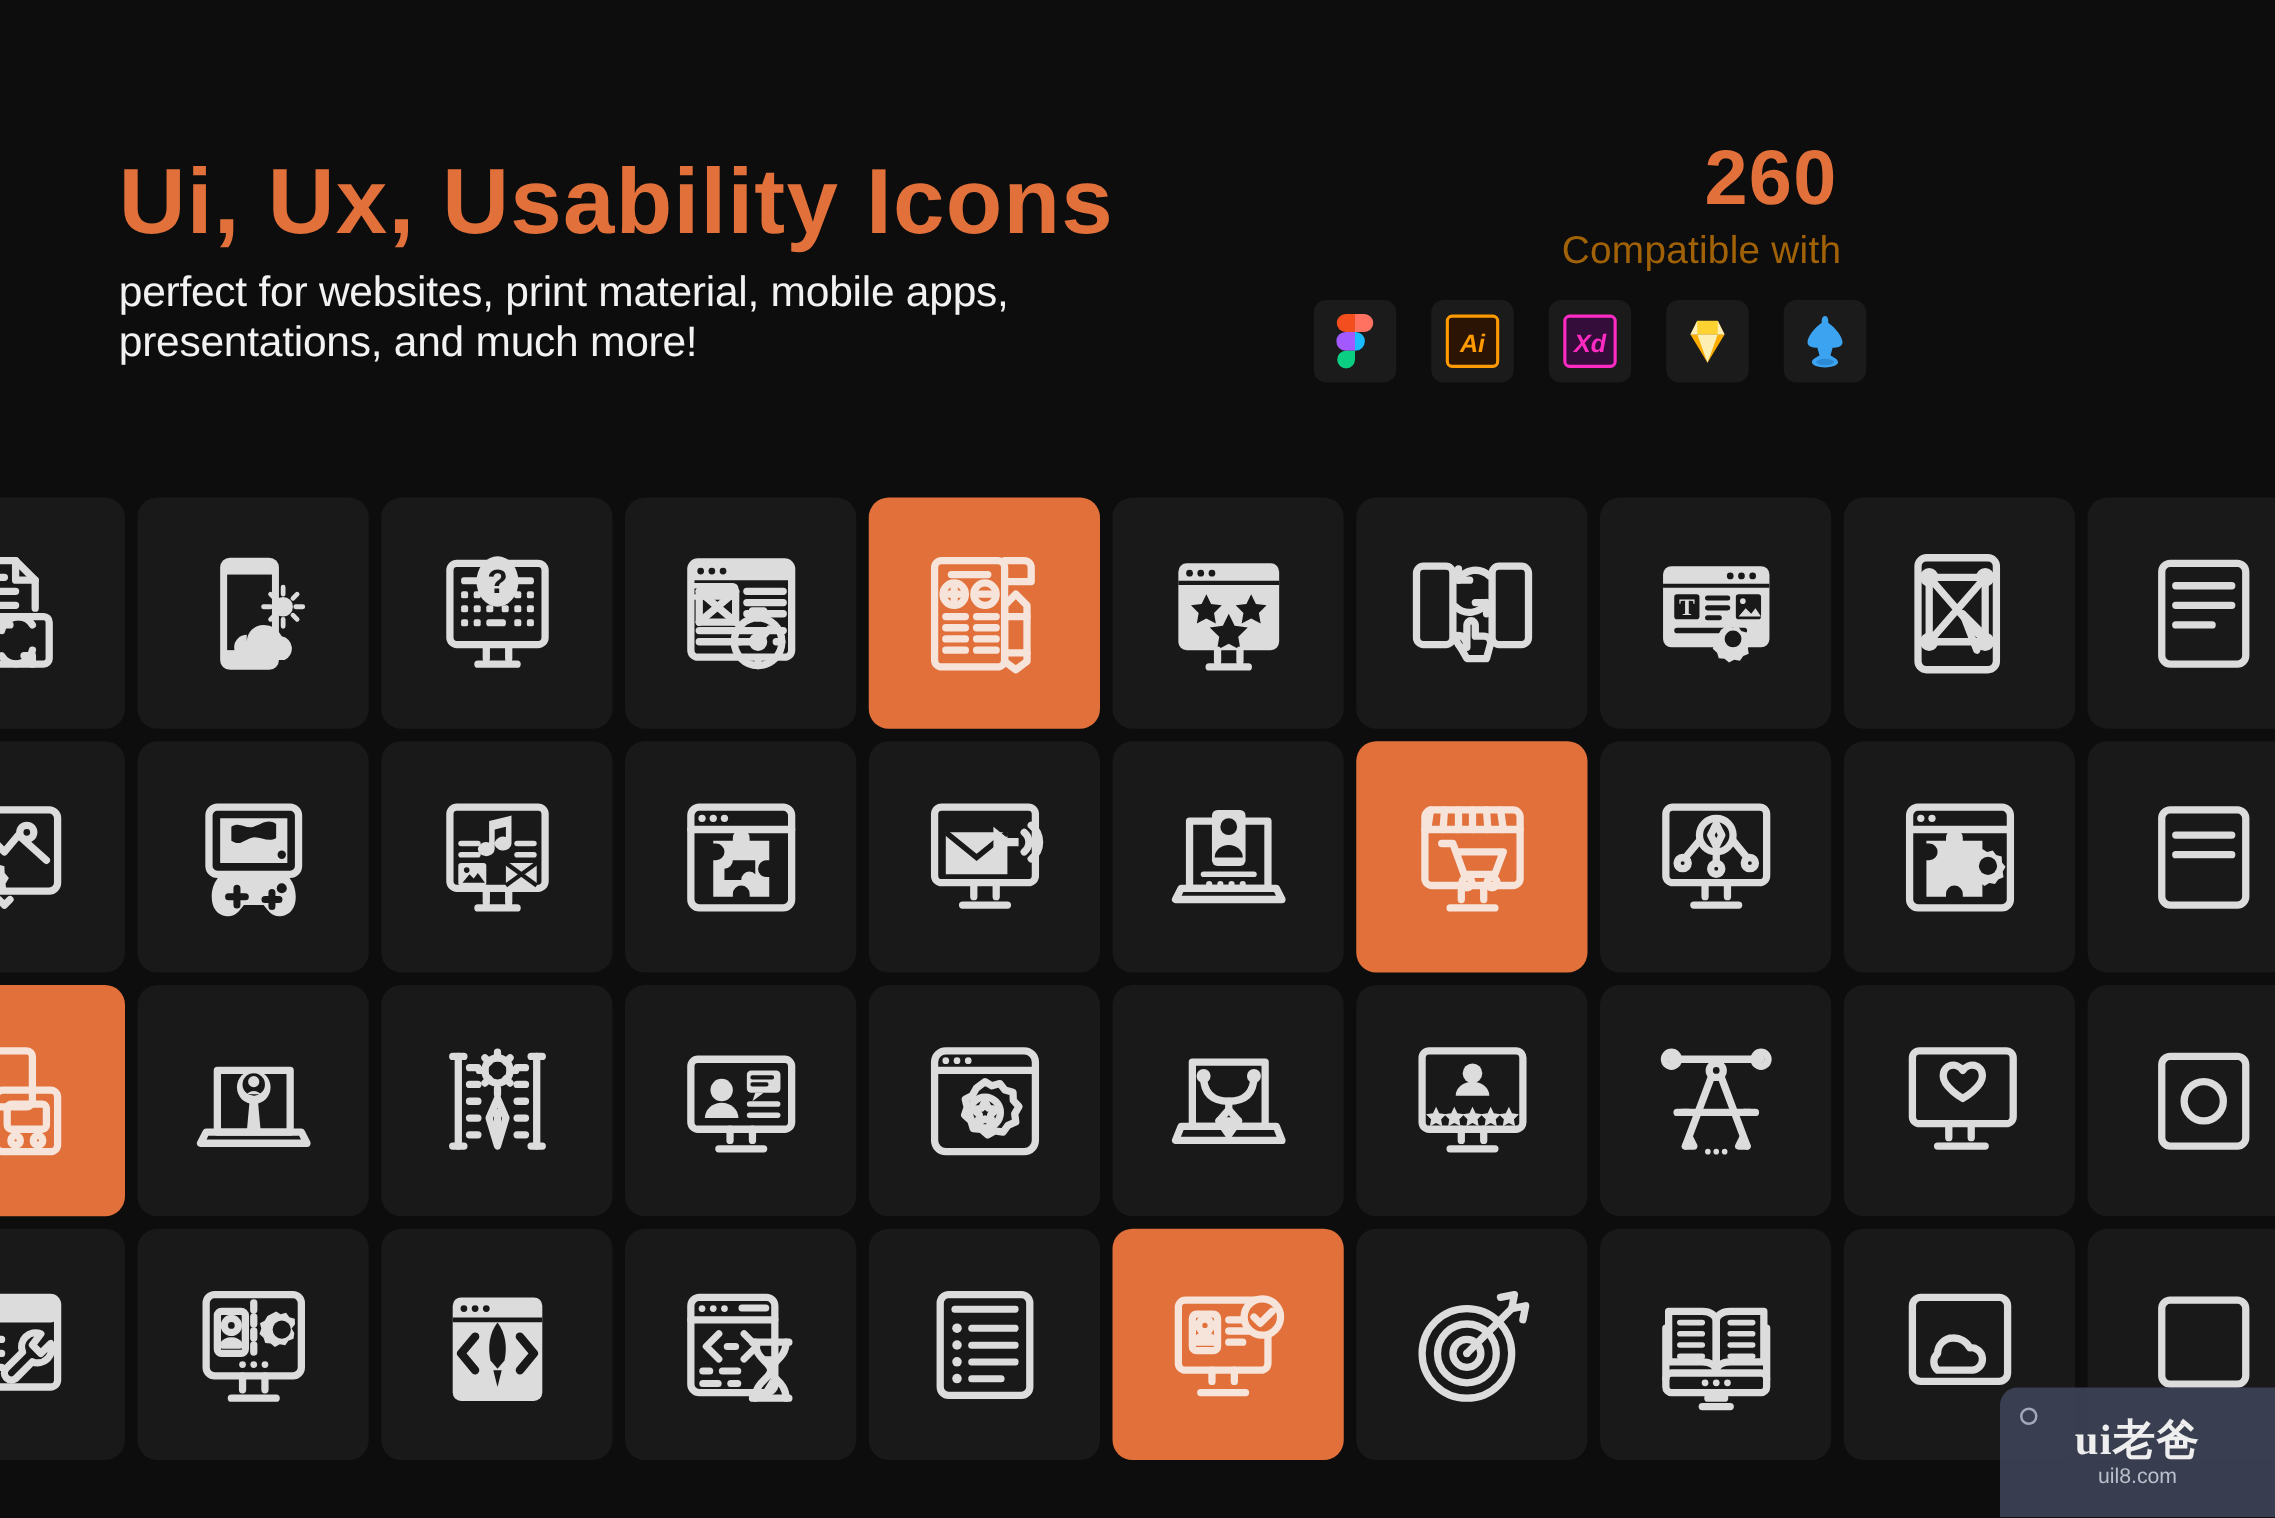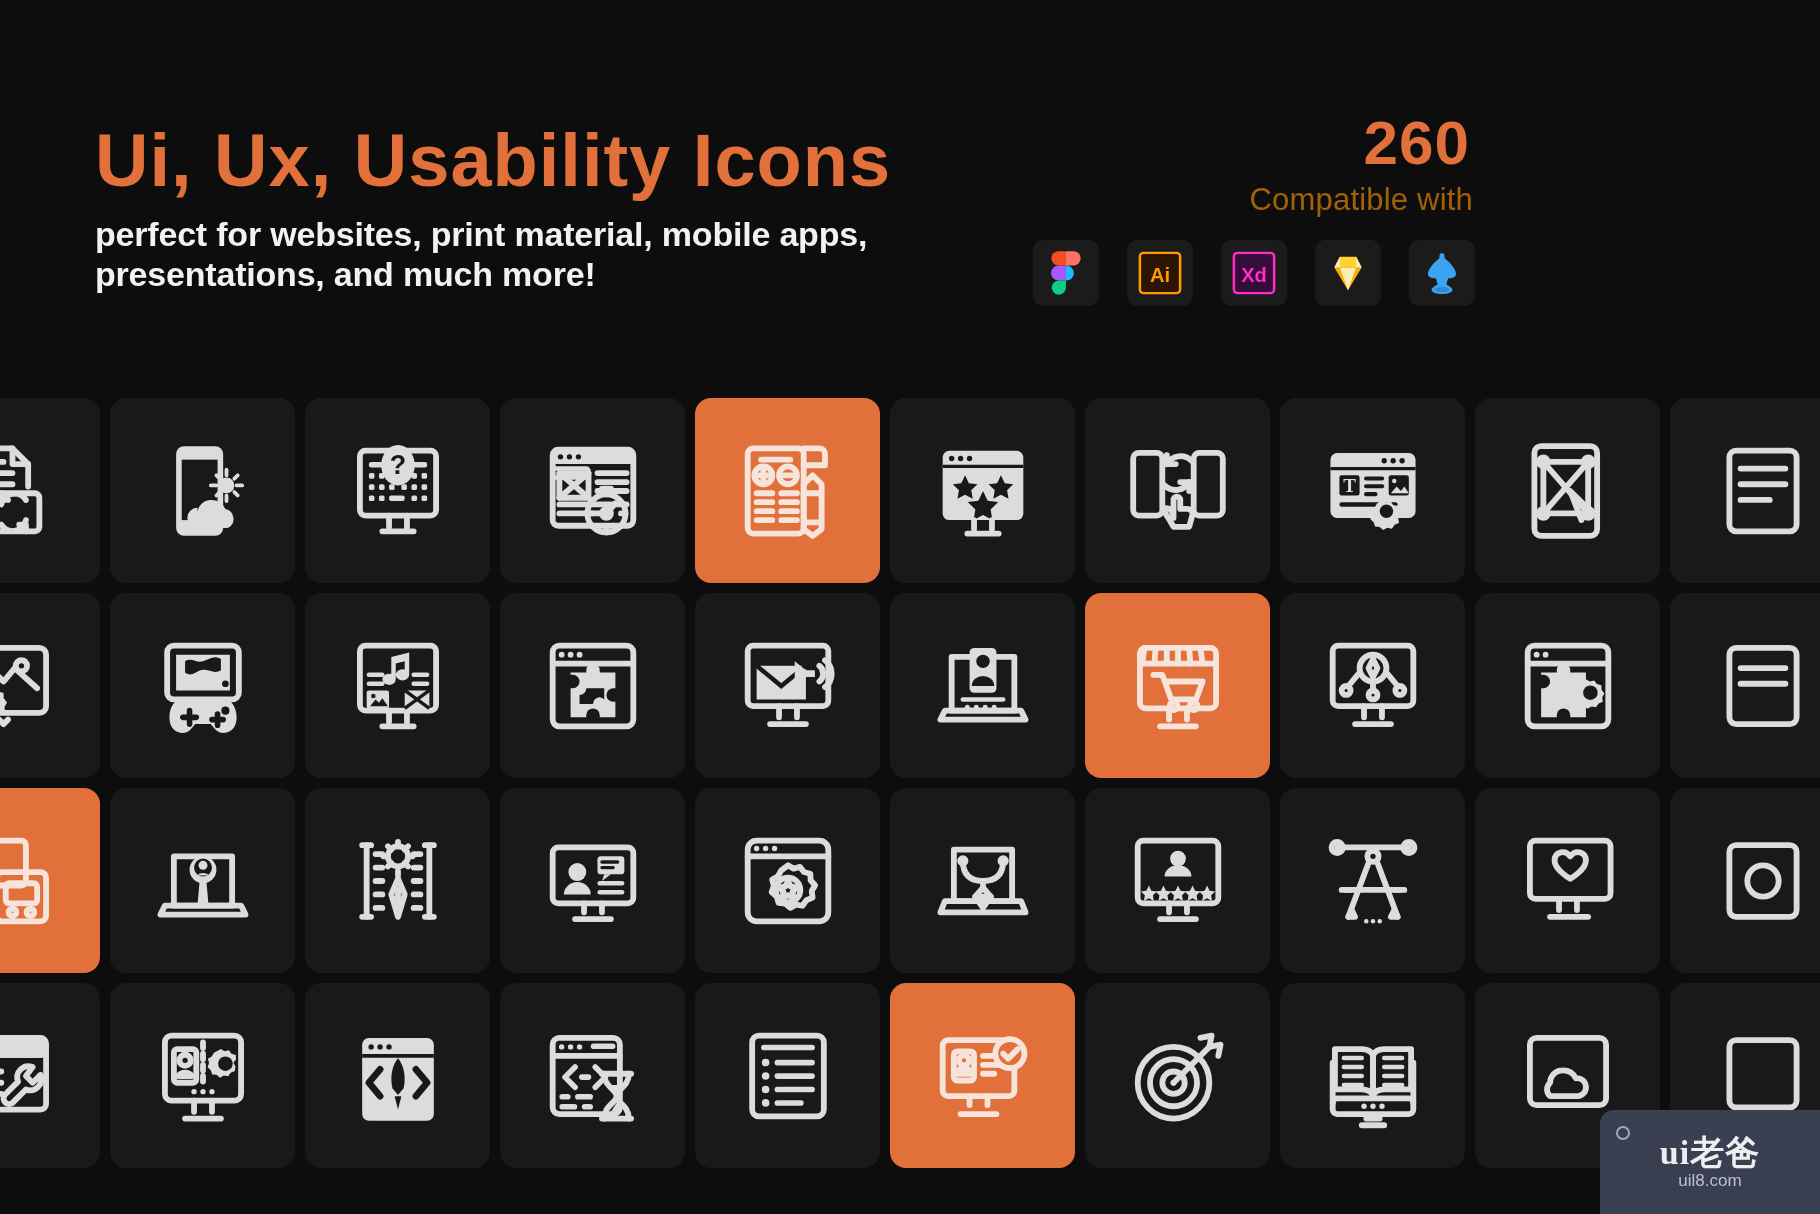--- a/index.html
+++ b/index.html
@@ -14,36 +14,36 @@
   
   #header { position:absolute; left:0; top:0; width:1820px; height:330px;margin-top:32px; }
 
   #title {
     position:absolute; left:95px; top:92px;
     font-size:74px; font-weight:700; letter-spacing:1px;
     color:#e2703a; white-space:nowrap; line-height:1;
   }
   #subtitle {
     position:absolute; left:95px; top:182px;
-    font-size:34px; font-weight:700; color:#f2f2f2;
+    font-size:34px; font-weight:400; color:#f2f2f2;
     line-height:1.18; white-space:pre-line; letter-spacing:-0.2px;
   }
 
   #count {
     position:absolute; right:350px; top:80px;
     font-size:62px; font-weight:800; color:#e2703a;
     letter-spacing:1px; line-height:1;
   }
   #compat-label {
     position:absolute; right:347px; top:150px;
     font-size:31px; font-weight:400; color:#a16207; letter-spacing:0.2px;
   }
   #compat-row {
-    position:absolute; right:345px; top:208px;
-    display:flex; gap:28px;
+    position:absolute; right:327px; top:208px;
+    display:flex; gap:28px;font-style:italic;
   }
   .app-badge {
     width:66px; height:66px; border-radius:10px; background:#1b1b1b;
     display:flex; align-items:center; justify-content:center;
   }
 
   
   #grid { position:absolute; left:-85px; top:398px; width:2000px; }
   .grid-row { position:relative; height:195px; }
   .tile {

